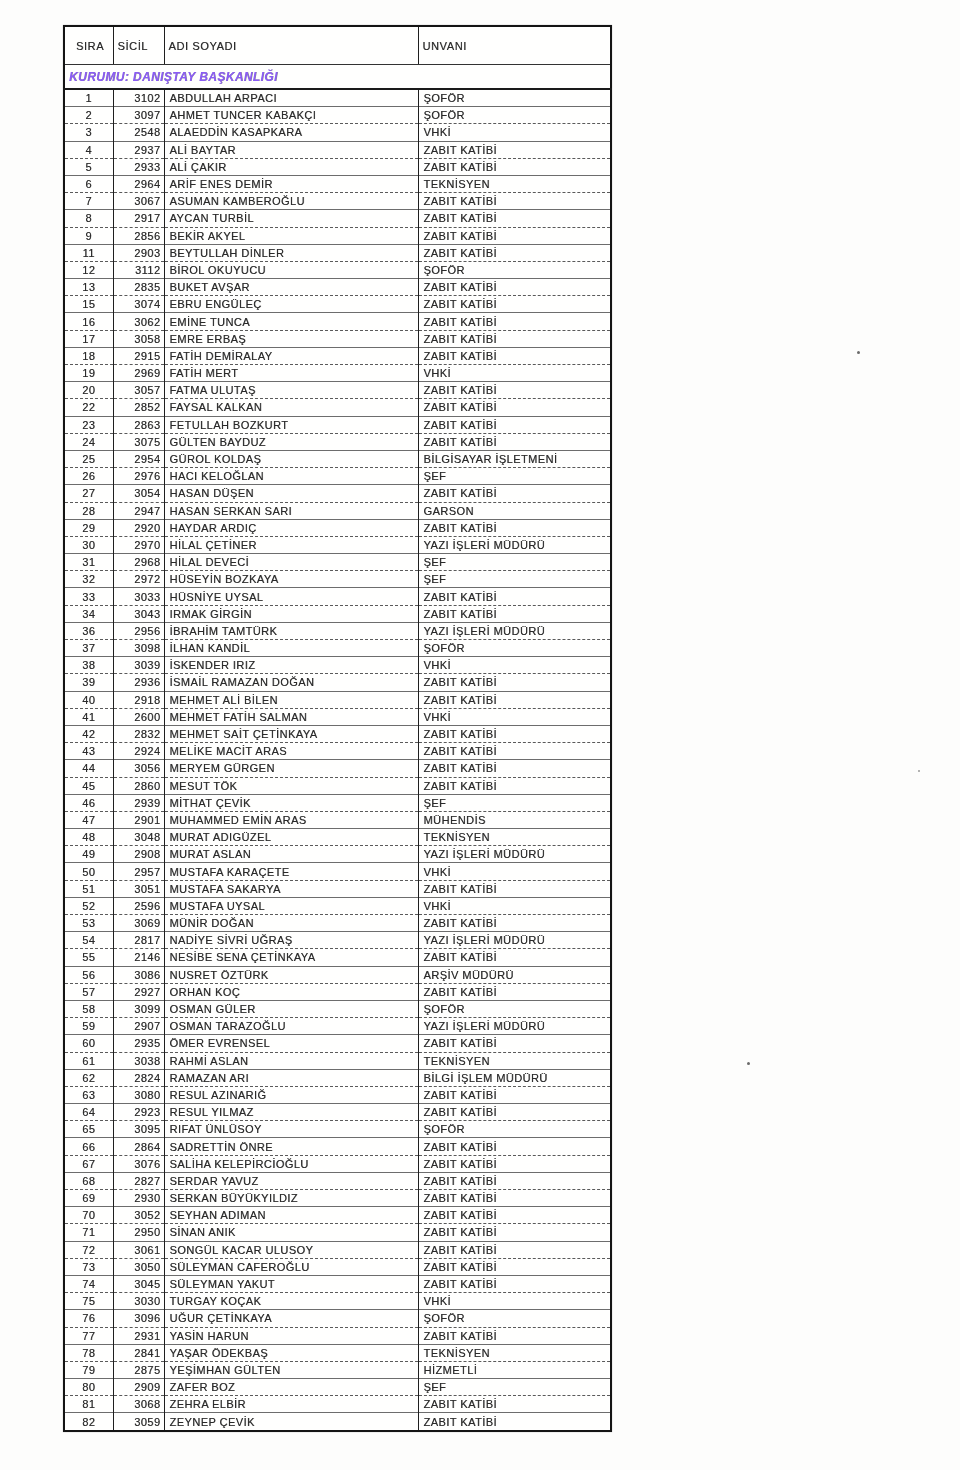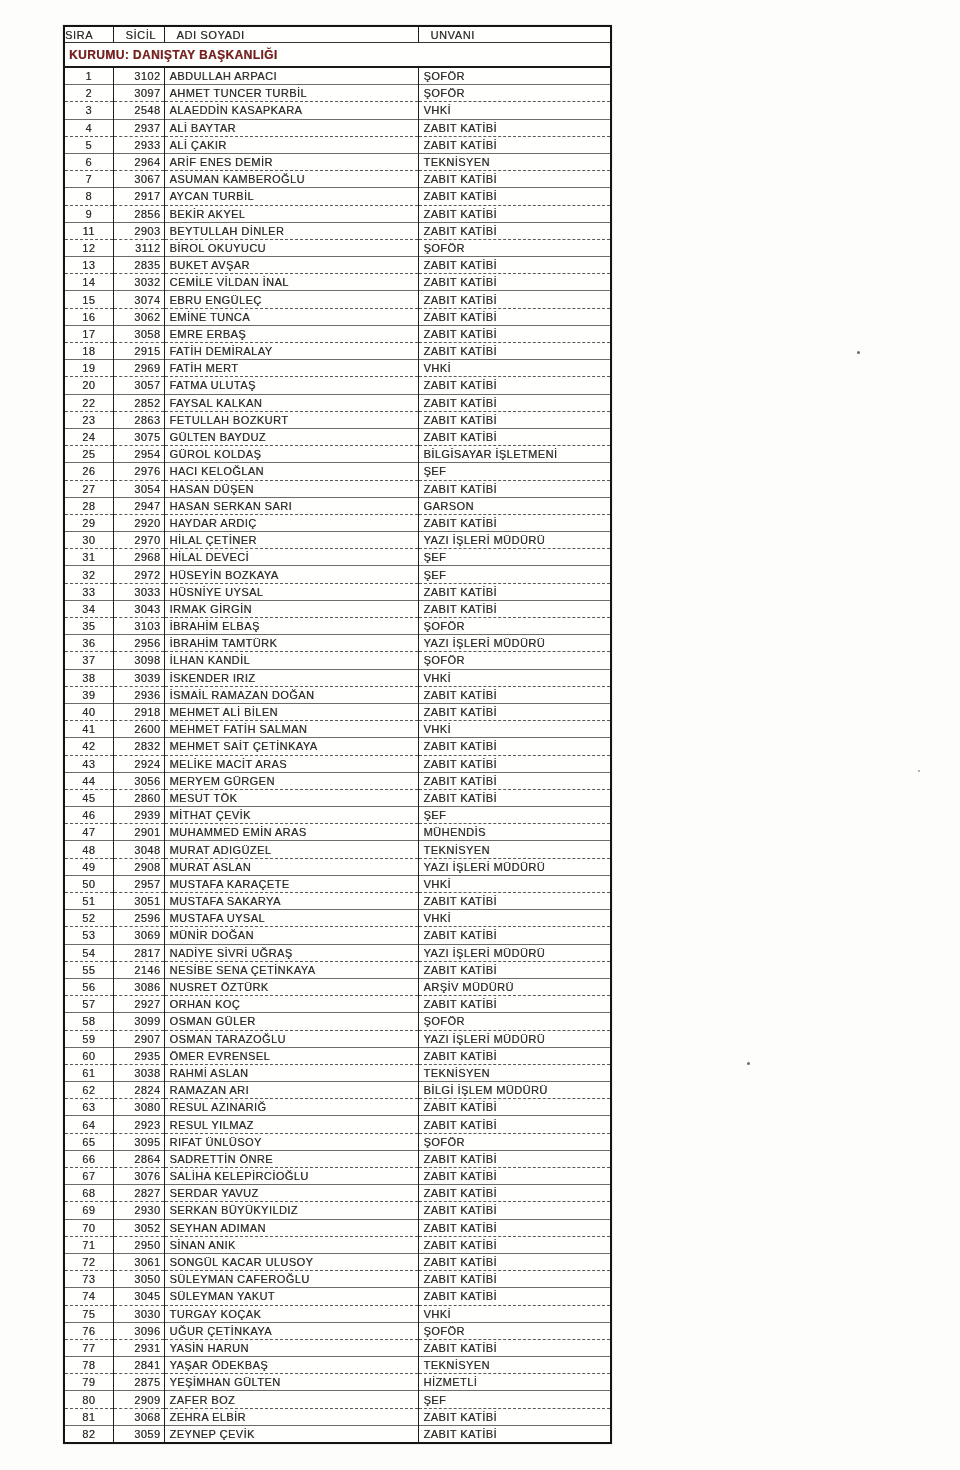--- a/index.html
+++ b/index.html
@@ -28,35 +28,36 @@
   table.doc col.c-sicil{width:51px;}
   table.doc col.c-ad{width:254px;}
   table.doc col.c-unvan{width:193px;}
   .title-row td{
     height:23px;
     border-bottom:2px solid #1a1a1a;
     font-size:12px;
     font-weight:bold;
     letter-spacing:.4px;
     padding:0 0 0 4px;
-    color:#7f1d1d;
+    color:#8b5cf6;
     white-space:nowrap;
+    font-style:italic;
   }
   thead th{
     height:15px;
     font-size:11px;
     font-weight:normal;
     letter-spacing:.6px;
     text-align:left;
-    padding:0 0 0 12px;
+    padding:0 0 0 4px;
     border-bottom:1px solid #333;
     color:#2b2b2b;
     white-space:nowrap;
   }
-  thead th.sira{text-align:left;padding:0;}
+  thead th.sira{text-align:right;padding:11px;}
   tbody td{
     height:16.2px;
     font-size:11px;
     letter-spacing:.45px;
     padding:0 0 0 5px;
     border-top:1px dashed #5a5a5a;
     color:#2a2a2a;
     white-space:nowrap;
     overflow:hidden;
   }
@@ -103,21 +104,21 @@
     <tbody id="rows">
         <tr>
           <td class="sira v">1</td>
           <td class="sicil v">3102</td>
           <td class="ad v">ABDULLAH ARPACI</td>
           <td class="unvan">ŞOFÖR</td>
         </tr>
         <tr>
           <td class="sira v">2</td>
           <td class="sicil v">3097</td>
-          <td class="ad v">AHMET TUNCER TURBİL</td>
+          <td class="ad v">AHMET TUNCER KABAKÇI</td>
           <td class="unvan">ŞOFÖR</td>
         </tr>
         <tr>
           <td class="sira v">3</td>
           <td class="sicil v">2548</td>
           <td class="ad v">ALAEDDİN KASAPKARA</td>
           <td class="unvan">VHKİ</td>
         </tr>
         <tr>
           <td class="sira v">4</td>
@@ -167,26 +168,20 @@
           <td class="ad v">BİROL OKUYUCU</td>
           <td class="unvan">ŞOFÖR</td>
         </tr>
         <tr>
           <td class="sira v">13</td>
           <td class="sicil v">2835</td>
           <td class="ad v">BUKET AVŞAR</td>
           <td class="unvan">ZABIT KATİBİ</td>
         </tr>
         <tr>
-          <td class="sira v">14</td>
-          <td class="sicil v">3032</td>
-          <td class="ad v">CEMİLE VİLDAN İNAL</td>
-          <td class="unvan">ZABIT KATİBİ</td>
-        </tr>
-        <tr>
           <td class="sira v">15</td>
           <td class="sicil v">3074</td>
           <td class="ad v">EBRU ENGÜLEÇ</td>
           <td class="unvan">ZABIT KATİBİ</td>
         </tr>
         <tr>
           <td class="sira v">16</td>
           <td class="sicil v">3062</td>
           <td class="ad v">EMİNE TUNCA</td>
           <td class="unvan">ZABIT KATİBİ</td>
@@ -285,26 +280,20 @@
           <td class="sira v">33</td>
           <td class="sicil v">3033</td>
           <td class="ad v">HÜSNİYE UYSAL</td>
           <td class="unvan">ZABIT KATİBİ</td>
         </tr>
         <tr>
           <td class="sira v">34</td>
           <td class="sicil v">3043</td>
           <td class="ad v">IRMAK GİRGİN</td>
           <td class="unvan">ZABIT KATİBİ</td>
-        </tr>
-        <tr>
-          <td class="sira v">35</td>
-          <td class="sicil v">3103</td>
-          <td class="ad v">İBRAHİM ELBAŞ</td>
-          <td class="unvan">ŞOFÖR</td>
         </tr>
         <tr>
           <td class="sira v">36</td>
           <td class="sicil v">2956</td>
           <td class="ad v">İBRAHİM TAMTÜRK</td>
           <td class="unvan">YAZI İŞLERİ MÜDÜRÜ</td>
         </tr>
         <tr>
           <td class="sira v">37</td>
           <td class="sicil v">3098</td>

